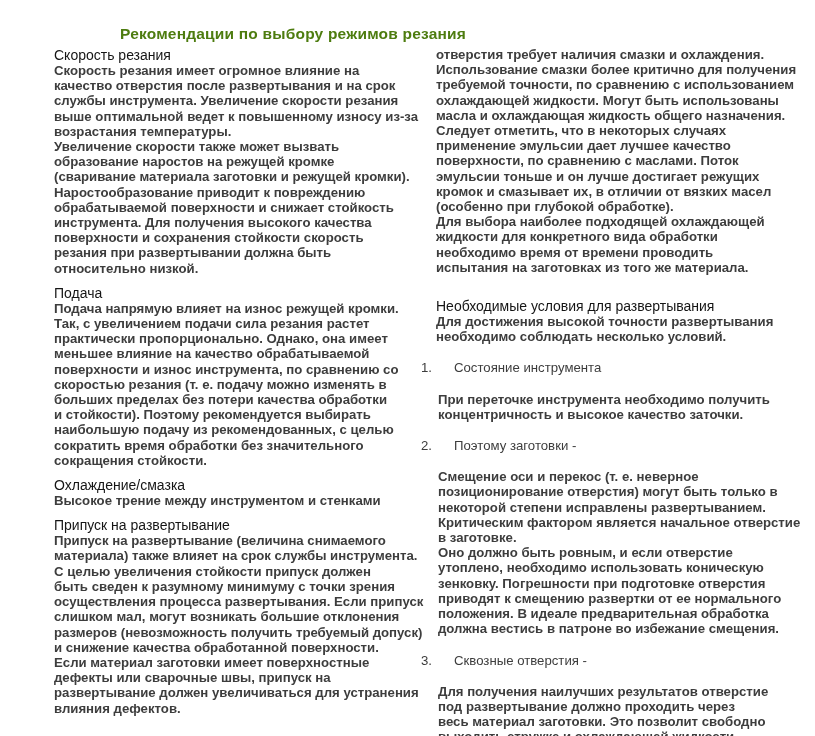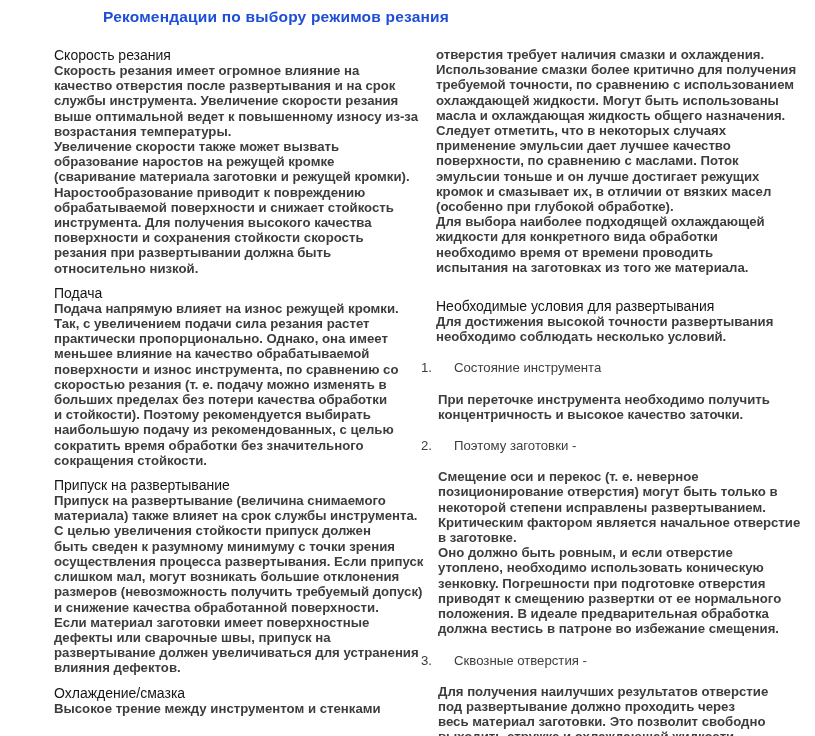--- a/index.html
+++ b/index.html
@@ -13,25 +13,25 @@
     height: 736px;
     background: #ffffff;
     font-family: "Liberation Sans", sans-serif;
     color: #3d3d3d;
     overflow: hidden;
   }
   .doc-title {
     position: absolute;
     left: 103px;
     top: 7px;
-    margin: 0;
+    margin: 17px;
     font-size: 15.5px;
     line-height: 19px;
     font-weight: bold;
-    color: #1d4ed8;
+    color: #4d7c0f;
     letter-spacing: 0.2px;
     white-space: nowrap;
   }
   .col {
     position: absolute;
     top: 47px;
     font-size: 13.2px;
     line-height: 15.2px;
   }
   .col-left  { left: 54px;  width: 384px; }
@@ -108,38 +108,38 @@
 поверхности и износ инструмента, по сравнению со
 скоростью резания (т. е. подачу можно изменять в
 больших пределах без потери качества обработки
 и стойкости). Поэтому рекомендуется выбирать
 наибольшую подачу из рекомендованных, с целью
 сократить время обработки без значительного
 сокращения стойкости.</p>
     </div>
 
     <div class="section">
+      <h2 class="section-heading">Охлаждение/смазка</h2>
+      <p class="body">Высокое трение между инструментом и стенками</p>
+    </div>
+
+    <div class="section">
       <h2 class="section-heading">Припуск на развертывание</h2>
       <p class="body">Припуск на развертывание (величина снимаемого
 материала) также влияет на срок службы инструмента.
 С целью увеличения стойкости припуск должен
 быть сведен к разумному минимуму с точки зрения
 осуществления процесса развертывания. Если припуск
 слишком мал, могут возникать большие отклонения
 размеров (невозможность получить требуемый допуск)
 и снижение качества обработанной поверхности.
 Если материал заготовки имеет поверхностные
 дефекты или сварочные швы, припуск на
 развертывание должен увеличиваться для устранения
 влияния дефектов.</p>
-    </div>
-
-    <div class="section">
-      <h2 class="section-heading">Охлаждение/смазка</h2>
-      <p class="body">Высокое трение между инструментом и стенками</p>
     </div>
 
   </div>
 
   <div class="col col-right">
 
     <p class="body">отверстия требует наличия смазки и охлаждения.
 Использование смазки более критично для получения
 требуемой точности, по сравнению с использованием
 охлаждающей жидкости. Могут быть использованы

